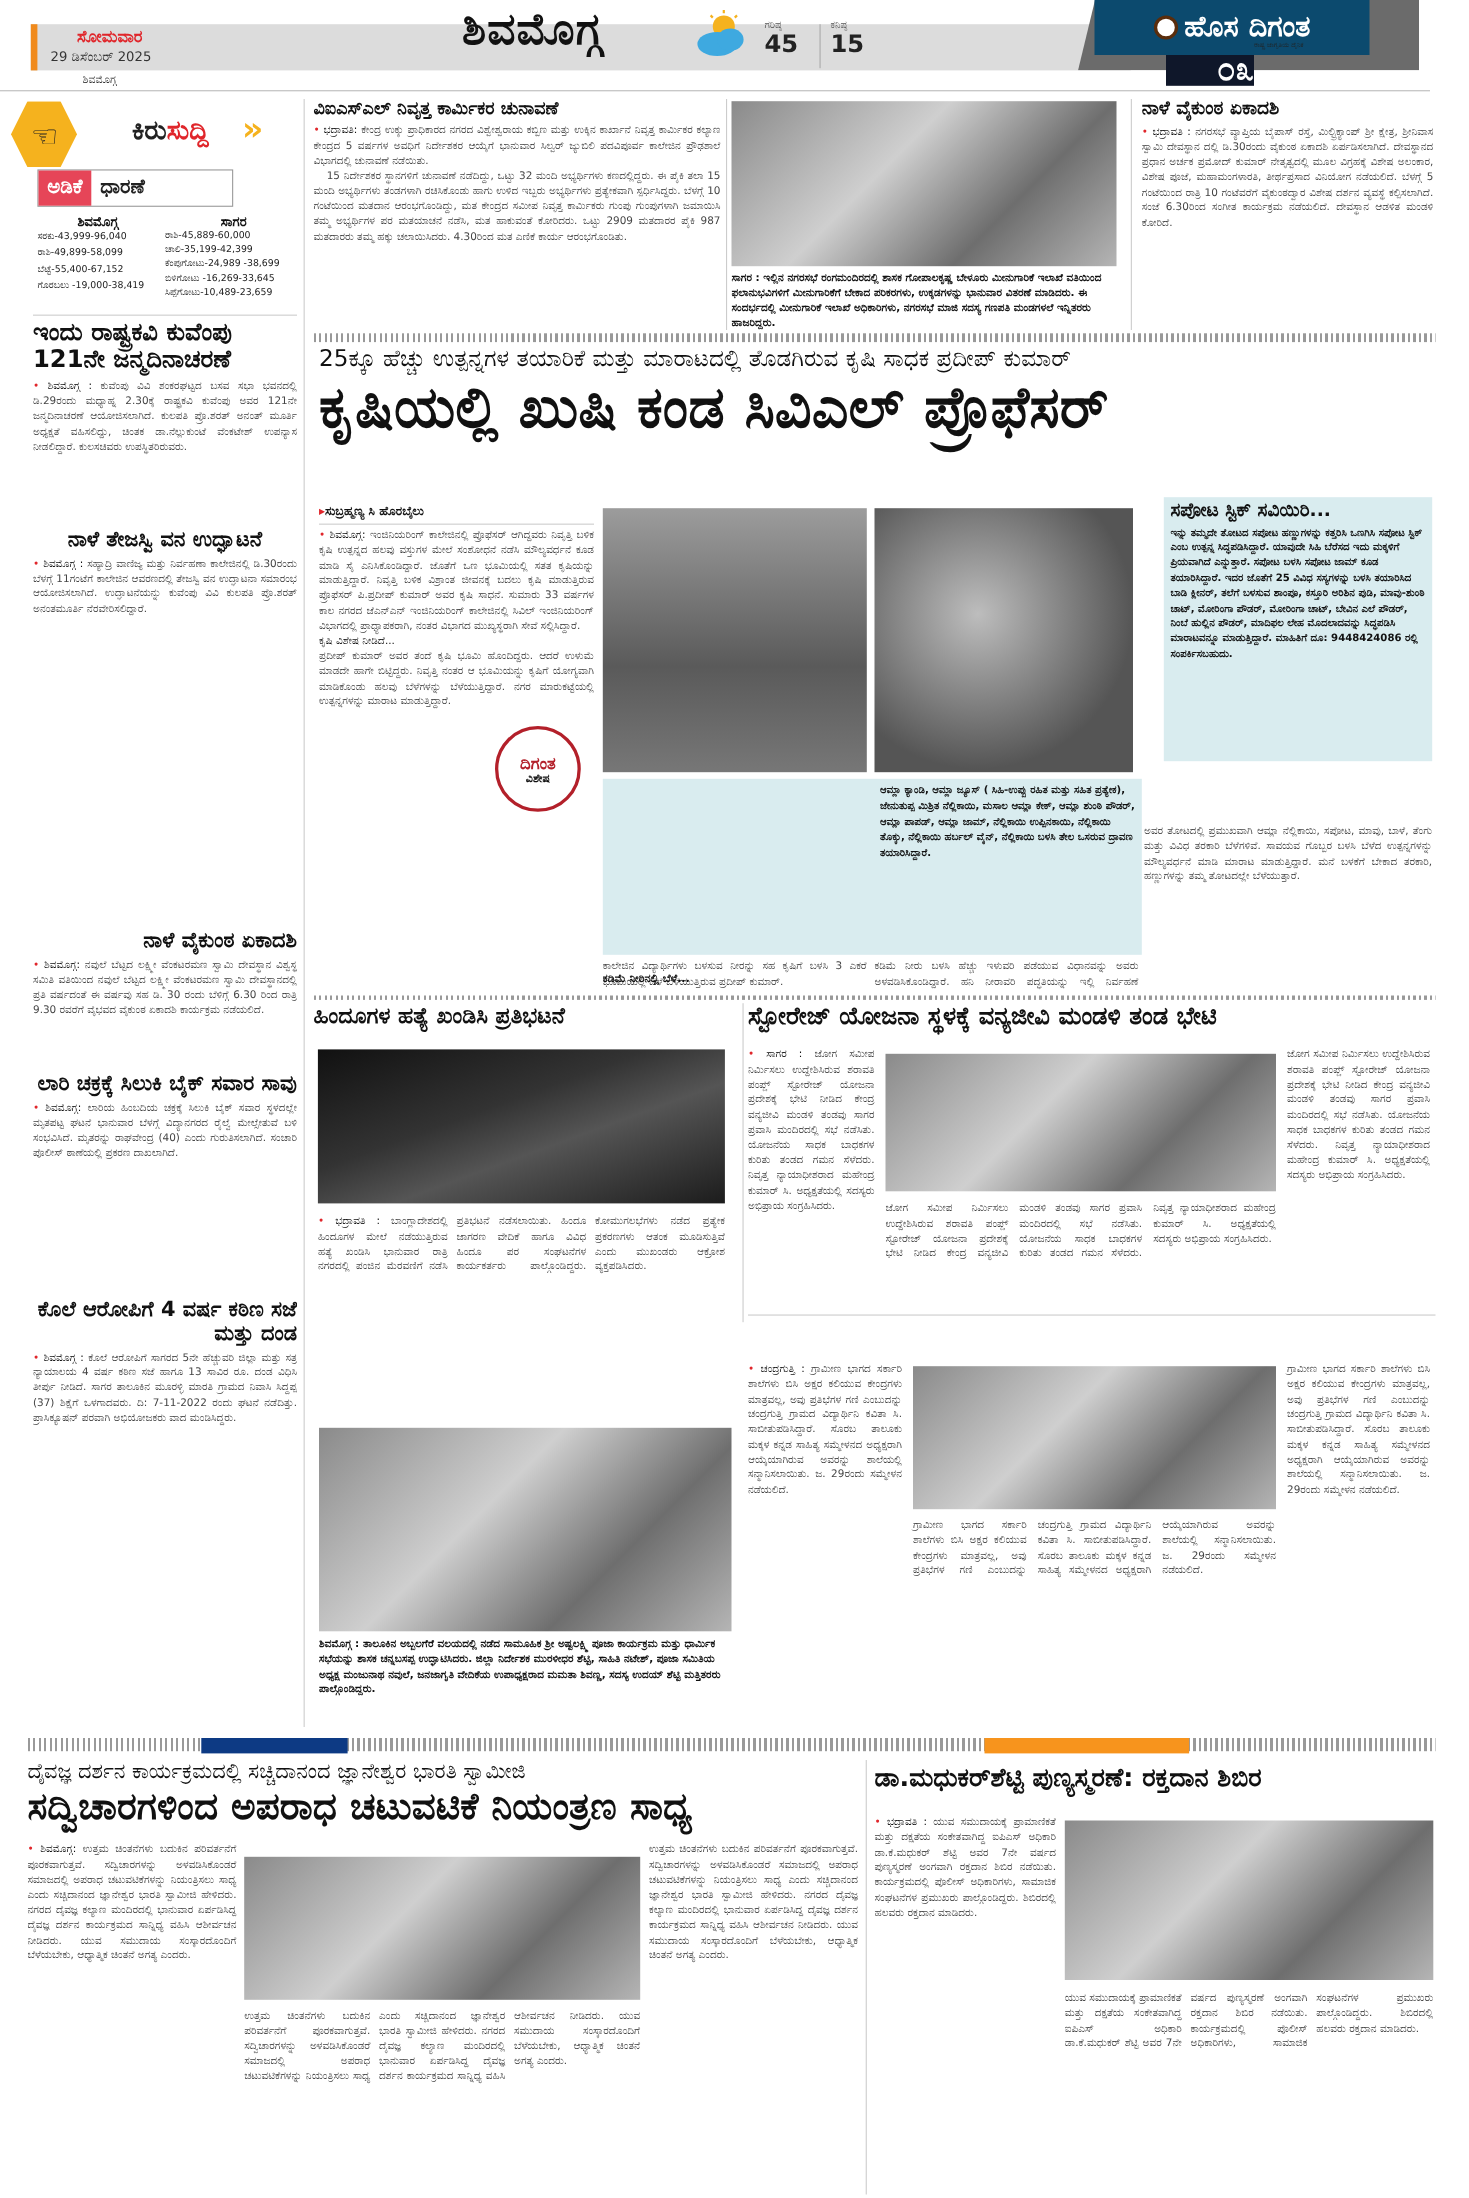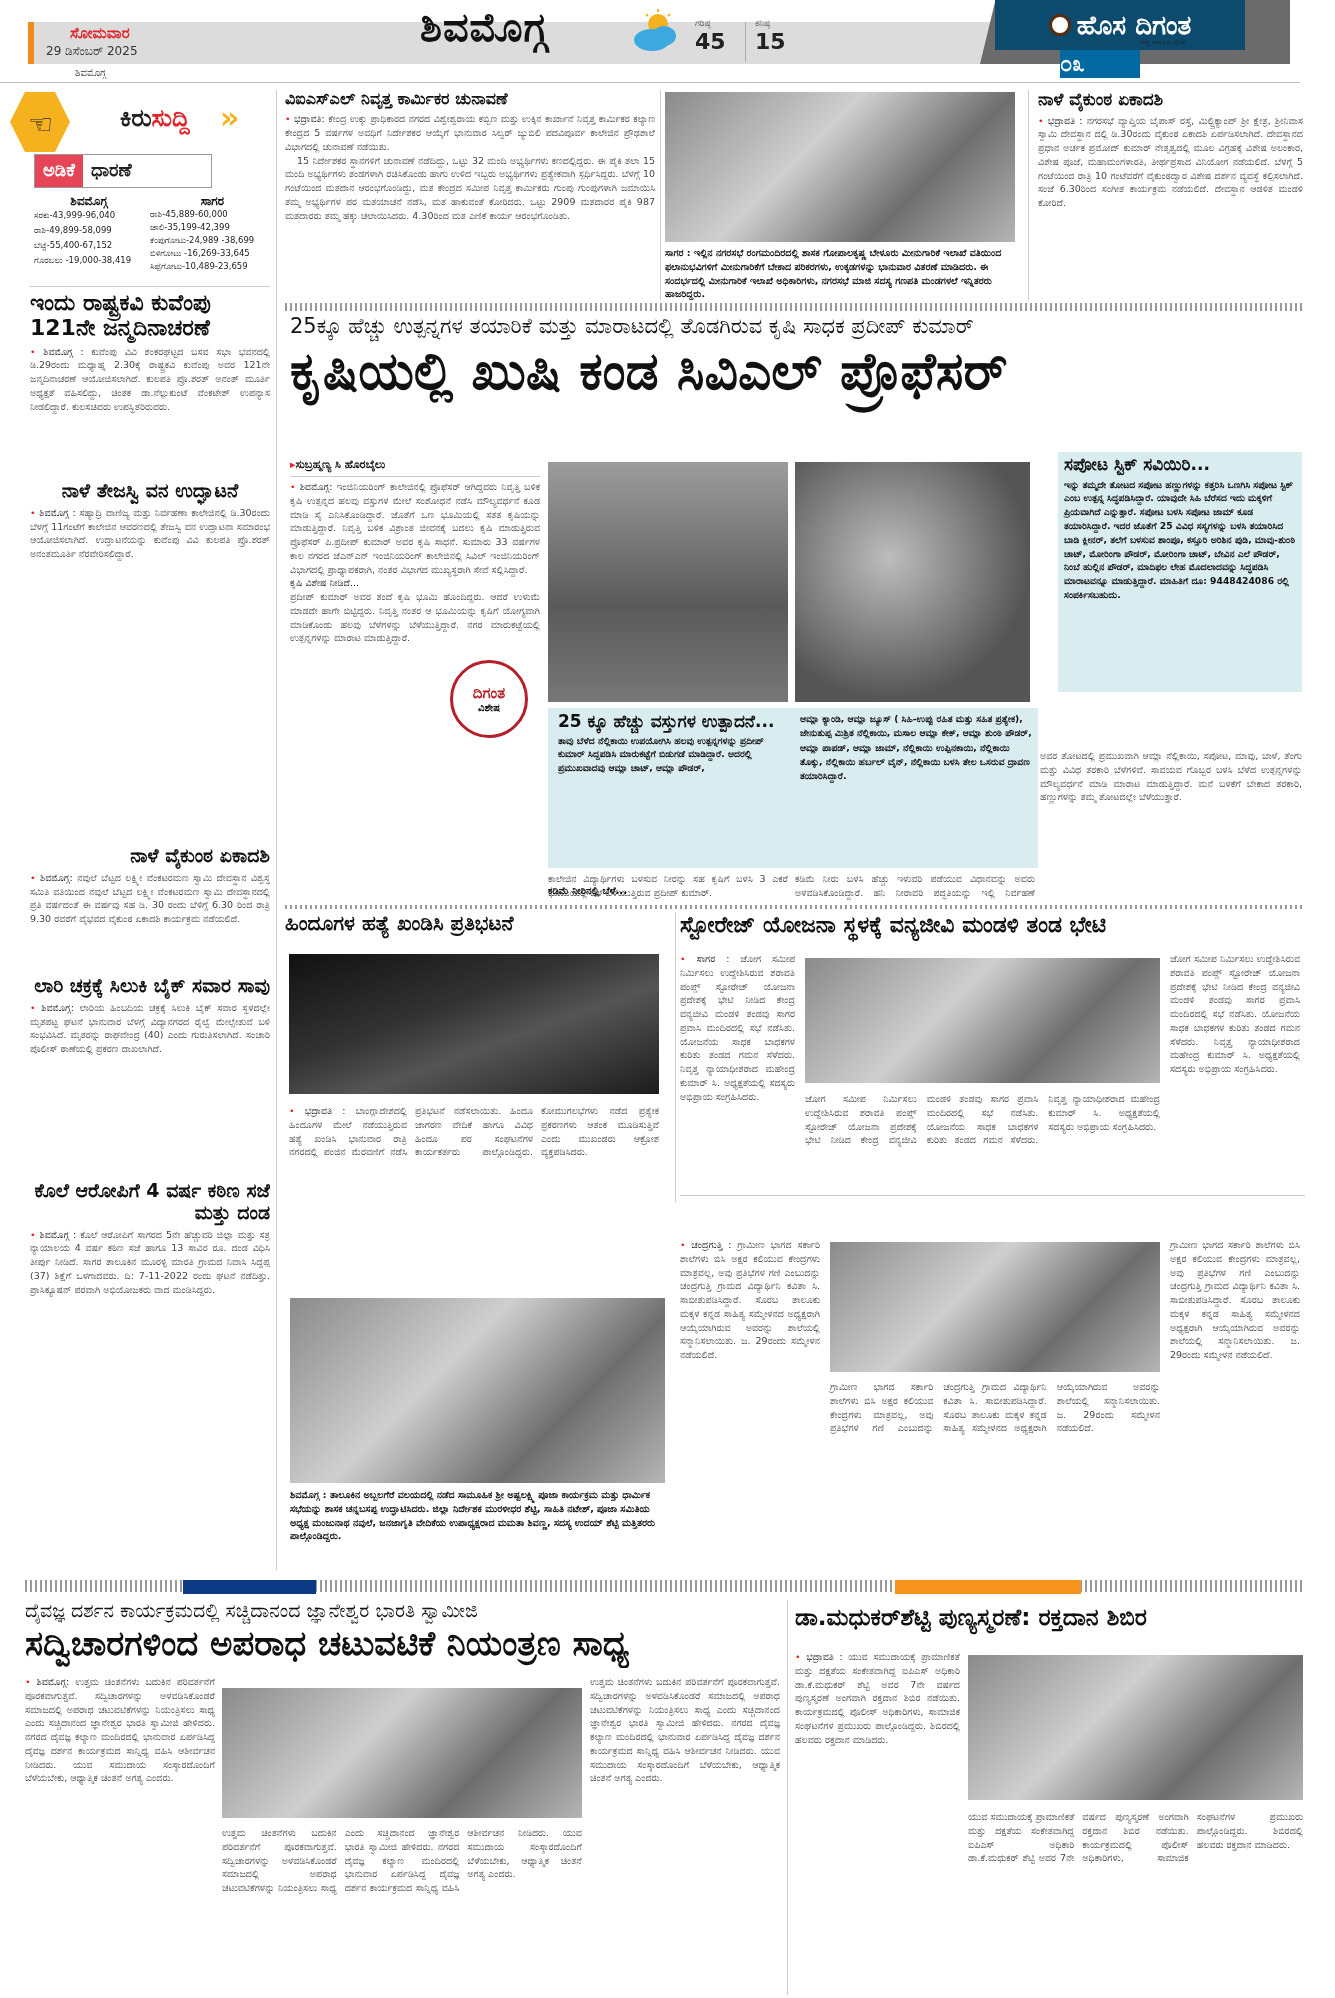--- a/index.html
+++ b/index.html
@@ -16,21 +16,21 @@
 .temp-lbl{font-size:9px;color:#555}
 .temp-val{font-size:22px;font-weight:bold;color:#222}
 .t-max{left:695px;top:18px}
 .t-min{left:755px;top:18px}
 .t-div{left:745px;top:22px;width:1px;height:40px;background:#aaa}
 .brand-gray{left:980px;top:0;width:310px;height:64px;background:#6b6b6b;clip-path:polygon(5% 0,100% 0,100% 100%,0 100%)}
 .brand{left:995px;top:0;width:250px;height:50px;background:#0c4a6e;display:flex;align-items:center;justify-content:center;gap:6px}
 .brand-logo{width:22px;height:22px;border-radius:50%;background:#fff;border:3px solid #5a2d0c}
 .brand-name{font-size:26px;font-weight:bold;color:#fff}
 .brand-tag{left:1140px;top:38px;font-size:6px;color:#222}
-.page-no{left:1060px;top:50px;width:80px;height:28px;background:#0369a1;color:#fff;font-size:22px;font-weight:bold;text-align:left;line-height:28px}
+.page-no{left:1060px;top:50px;width:80px;height:28px;background:#0f172a;color:#fff;font-size:30px;font-weight:bold;text-align:right;line-height:28px}
 .mh-rule{left:0;top:82px;width:1300px;height:1px;background:#bbb}
 .col{position:absolute;overflow:hidden}
 .hl{font-weight:bold;color:#111;line-height:1.15}
 .body{font-size:9.5px;line-height:1.45;color:#444;text-align:justify}
 .dateline{color:#111;font-weight:normal}
 .dot{color:#e0262b}
 .photo{background:linear-gradient(135deg,#8a8a8a,#cfcfcf 40%,#6e6e6e 70%,#b5b5b5);position:absolute}
 .photo.dark{background:linear-gradient(160deg,#111,#333 40%,#555 60%,#1c1c1c)}
 .caption{font-size:9.5px;font-weight:bold;line-height:1.45;color:#111}
 .vrule{position:absolute;width:1px;background:#ccc}
@@ -167,24 +167,20 @@
   <span class="s1">ದಿಗಂತ</span>
   <span class="s2">ವಿಶೇಷ</span>
 </div>
 <div class="photo" style="left:548px;top:462px;width:240px;height:240px;background:linear-gradient(180deg,#9c9c9c,#5a5a5a 60%,#777)"></div>
 <div class="photo" style="left:795px;top:462px;width:235px;height:240px;background:radial-gradient(circle at 40% 40%,#bdbdbd,#555 70%)"></div>
 <div class="sidebar-box" style="left:1058px;top:452px;width:244px;height:240px">
   <div class="hl" style="font-size:17px;padding:3px 6px">ಸಪೋಟ ಸ್ಟಿಕ್ ಸವಿಯಿರಿ...</div>
   <div style="font-size:9.2px;font-weight:bold;line-height:1.5;padding:0 6px;color:#111"><span>ಇನ್ನು ತಮ್ಮದೇ ತೋಟದ ಸಪೋಟ ಹಣ್ಣುಗಳನ್ನು ಕತ್ತರಿಸಿ ಒಣಗಿಸಿ ಸಪೋಟ ಸ್ಟಿಕ್ ಎಂಬ ಉತ್ಪನ್ನ ಸಿದ್ಧಪಡಿಸಿದ್ದಾರೆ. ಯಾವುದೇ ಸಿಹಿ ಬೆರೆಸದ ಇದು ಮಕ್ಕಳಿಗೆ ಪ್ರಿಯವಾಗಿದೆ ಎನ್ನುತ್ತಾರೆ. ಸಪೋಟ ಬಳಸಿ ಸಪೋಟ ಜಾಮ್ ಕೂಡ ತಯಾರಿಸಿದ್ದಾರೆ. ಇದರ ಜೊತೆಗೆ 25 ವಿವಿಧ ಸಸ್ಯಗಳನ್ನು ಬಳಸಿ ತಯಾರಿಸಿದ ಬಾಡಿ ಕ್ಲೀನರ್, ತಲೆಗೆ ಬಳಸುವ ಶಾಂಪೂ, ಕಸ್ತೂರಿ ಅರಿಶಿನ ಪುಡಿ, ಮಾವು-ಶುಂಠಿ ಚಾಟ್, ಮೋರಿಂಗಾ ಪೌಡರ್, ಮೋರಿಂಗಾ ಚಾಟ್, ಬೇವಿನ ಎಲೆ ಪೌಡರ್, ನಿಂಬೆ ಹುಲ್ಲಿನ ಪೌಡರ್, ಮಾದಿಫಲ ಲೇಹ ಮೊದಲಾದವನ್ನು ಸಿದ್ಧಪಡಿಸಿ ಮಾರಾಟವನ್ನೂ ಮಾಡುತ್ತಿದ್ದಾರೆ. ಮಾಹಿತಿಗೆ ದೂ:</span> <span>9448424086</span> <span>ರಲ್ಲಿ ಸಂಪರ್ಕಿಸಬಹುದು.</span></div>
 </div>
 <div class="sidebar-box" style="left:548px;top:708px;width:490px;height:160px">
-  <div class="col" style="left:10px;top:4px;width:225px;height:150px">
-    <div class="hl" style="font-size:17px">25 ಕ್ಕೂ ಹೆಚ್ಚು ವಸ್ತುಗಳ ಉತ್ಪಾದನೆ...</div>
-    <div style="font-size:9.2px;font-weight:bold;line-height:1.5;color:#111;margin-top:2px">ತಾವು ಬೆಳೆದ ನೆಲ್ಲಿಕಾಯಿ ಉಪಯೋಗಿಸಿ ಹಲವು ಉತ್ಪನ್ನಗಳನ್ನು ಪ್ರದೀಪ್ ಕುಮಾರ್ ಸಿದ್ದಪಡಿಸಿ ಮಾರುಕಟ್ಟೆಗೆ ಬಿಡುಗಡೆ ಮಾಡಿದ್ದಾರೆ. ಅದರಲ್ಲಿ ಪ್ರಮುಖವಾದವು ಆಮ್ಲಾ ಚಾಟ್, ಆಮ್ಲಾ ಪೌಡರ್,</div>
-  </div>
   <div class="col" style="left:252px;top:4px;width:232px;height:150px;font-size:9.2px;font-weight:bold;line-height:1.55;color:#111">ಆಮ್ಲಾ ಕ್ಯಾಂಡಿ, ಆಮ್ಲಾ ಜ್ಯೂಸ್ ( ಸಿಹಿ-ಉಪ್ಪು ರಹಿತ ಮತ್ತು ಸಹಿತ ಪ್ರತ್ಯೇಕ), ಜೇನುತುಪ್ಪ ಮಿಶ್ರಿತ ನೆಲ್ಲಿಕಾಯಿ, ಮಸಾಲ ಆಮ್ಲಾ ಕೇಕ್, ಆಮ್ಲಾ ಶುಂಠಿ ಪೌಡರ್, ಆಮ್ಲಾ ಪಾಪಡ್, ಆಮ್ಲಾ ಜಾಮ್, ನೆಲ್ಲಿಕಾಯಿ ಉಪ್ಪಿನಕಾಯಿ, ನೆಲ್ಲಿಕಾಯಿ ತೊಕ್ಕು, ನೆಲ್ಲಿಕಾಯಿ ಹರ್ಬಲ್ ವೈನ್, ನೆಲ್ಲಿಕಾಯಿ ಬಳಸಿ ತೇಲ ಒಸರುವ ದ್ರಾವಣ ತಯಾರಿಸಿದ್ದಾರೆ.</div>
 </div>
 <div class="col body" style="left:1040px;top:749px;width:262px;height:190px">ಅವರ ತೋಟದಲ್ಲಿ ಪ್ರಮುಖವಾಗಿ ಆಮ್ಲಾ ನೆಲ್ಲಿಕಾಯಿ, ಸಪೋಟ, ಮಾವು, ಬಾಳೆ, ತೆಂಗು ಮತ್ತು ವಿವಿಧ ತರಕಾರಿ ಬೆಳೆಗಳಿವೆ. ಸಾವಯವ ಗೊಬ್ಬರ ಬಳಸಿ ಬೆಳೆದ ಉತ್ಪನ್ನಗಳನ್ನು ಮೌಲ್ಯವರ್ಧನೆ ಮಾಡಿ ಮಾರಾಟ ಮಾಡುತ್ತಿದ್ದಾರೆ. ಮನೆ ಬಳಕೆಗೆ ಬೇಕಾದ ತರಕಾರಿ, ಹಣ್ಣುಗಳನ್ನು ತಮ್ಮ ತೋಟದಲ್ಲೇ ಬೆಳೆಯುತ್ತಾರೆ.</div>
 <div class="col" style="left:548px;top:872px;width:240px;height:30px">
   <div class="body">ಕಾಲೇಜಿನ ವಿದ್ಯಾರ್ಥಿಗಳು ಬಳಸುವ ನೀರನ್ನು ಸಹ ಕೃಷಿಗೆ ಬಳಸಿ 3 ಎಕರೆ ಭೂಮಿಯಲ್ಲಿ ಬೆಳೆ ಬೆಳೆಯುತ್ತಿರುವ ಪ್ರದೀಪ್ ಕುಮಾರ್.</div>
 </div>
 <div class="col" style="left:548px;top:885px;width:240px;height:14px;font-size:10px;font-weight:bold;color:#111">ಕಡಿಮೆ ನೀರಿನಲ್ಲಿ ಬೆಳೆ...</div>
 <div class="col body" style="left:795px;top:872px;width:240px;height:30px">ಕಡಿಮೆ ನೀರು ಬಳಸಿ ಹೆಚ್ಚು ಇಳುವರಿ ಪಡೆಯುವ ವಿಧಾನವನ್ನು ಅವರು ಅಳವಡಿಸಿಕೊಂಡಿದ್ದಾರೆ. ಹನಿ ನೀರಾವರಿ ಪದ್ಧತಿಯನ್ನು ಇಲ್ಲಿ ನಿರ್ವಹಣೆ ಮಾಡುತ್ತಿದ್ದಾರೆ.</div>
 <div class="hatch" style="left:285px;top:905px;width:1020px;height:4px"></div>
 

